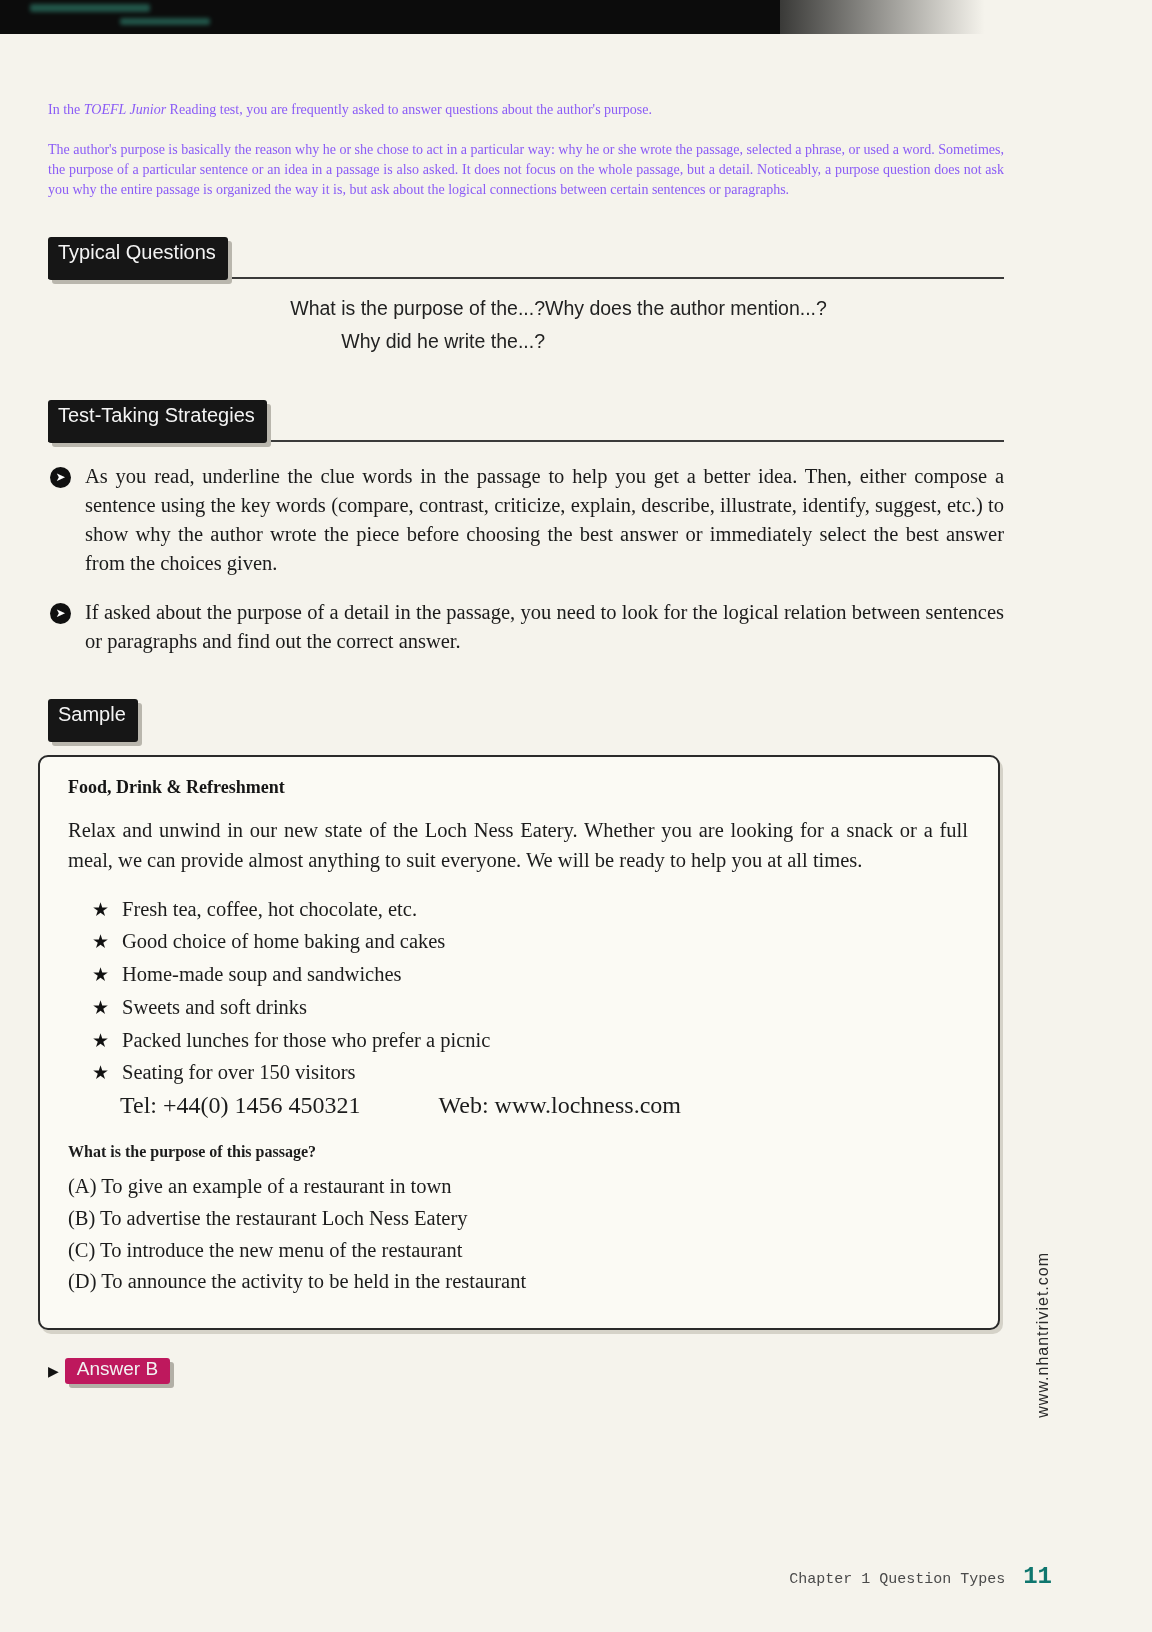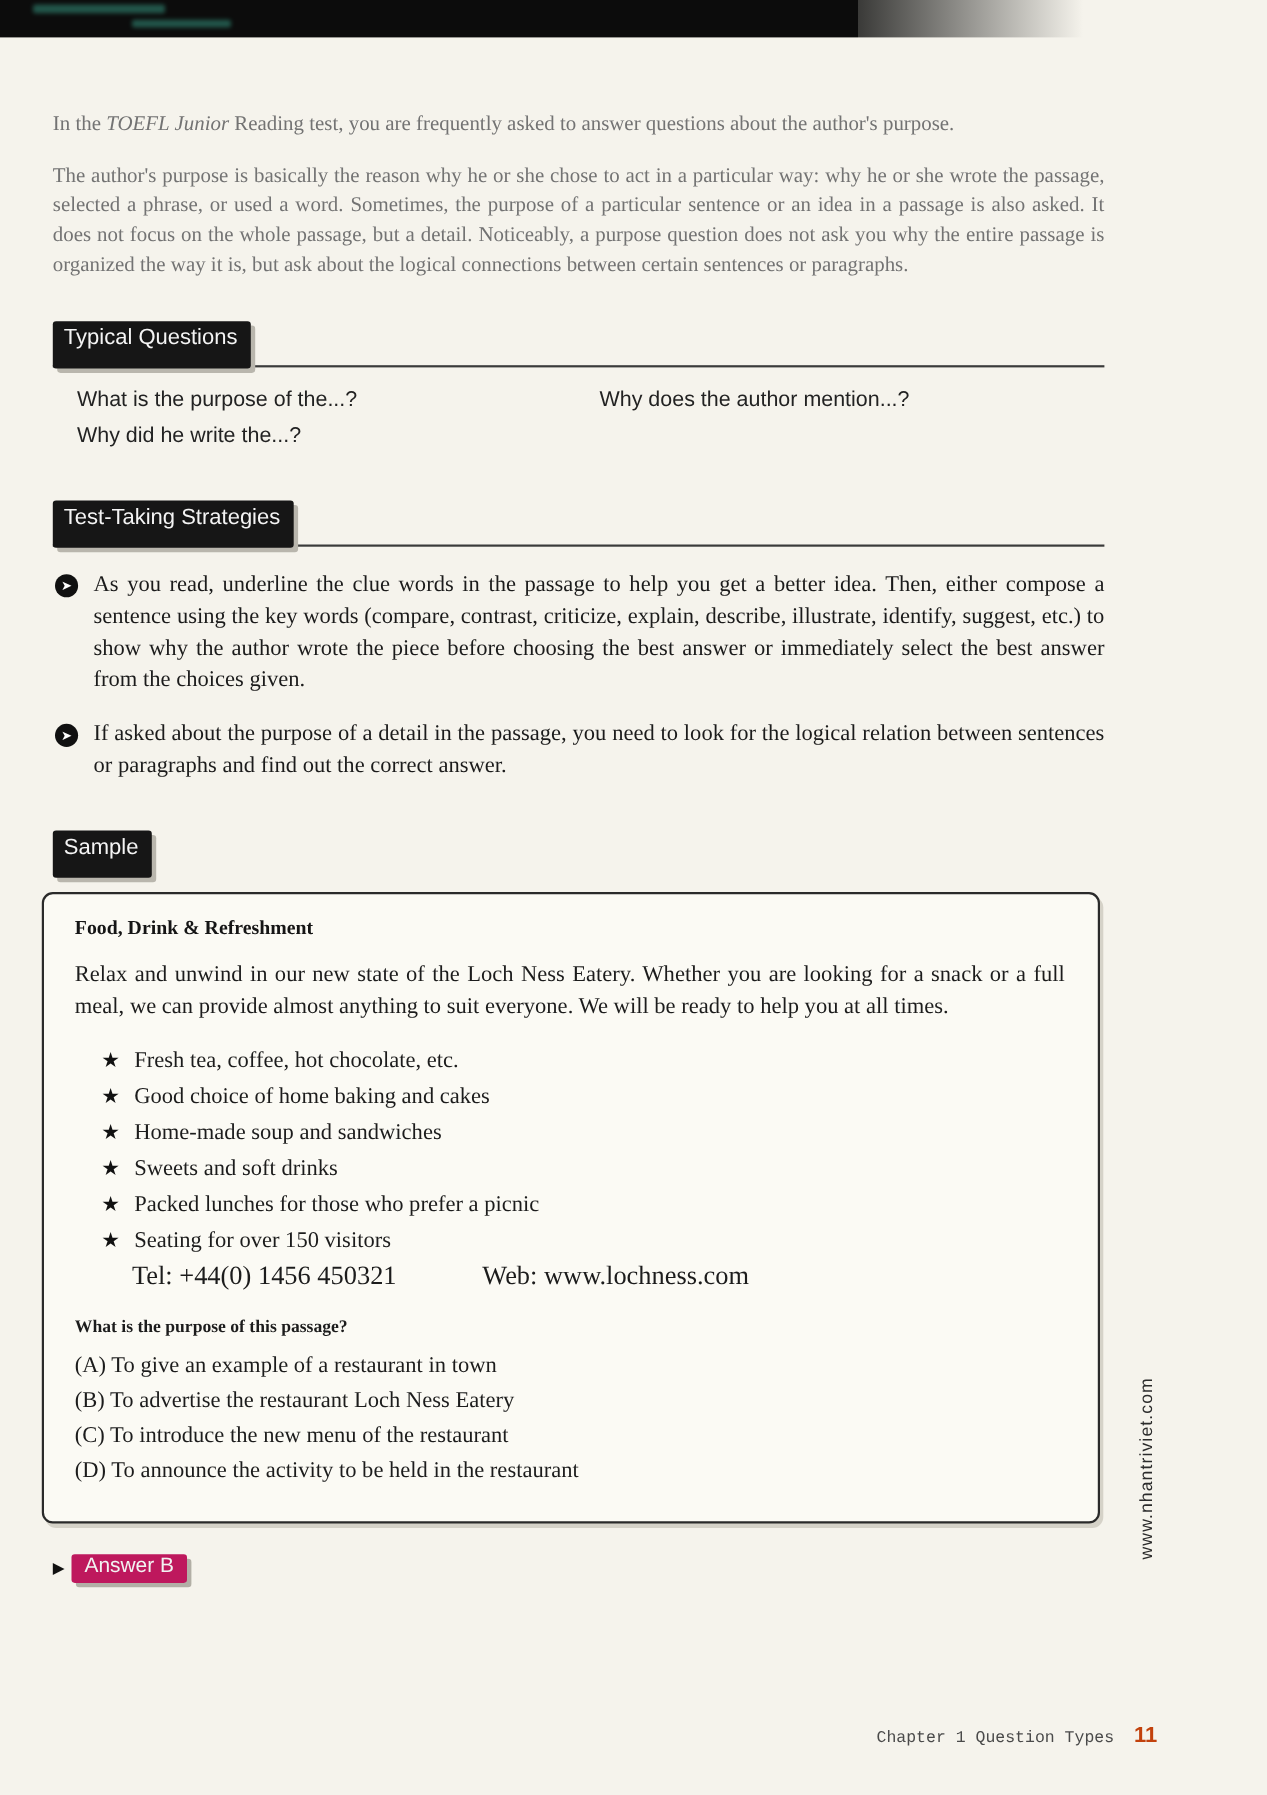--- a/index.html
+++ b/index.html
@@ -46,25 +46,25 @@
 
   h1.page-title {
     font-family: "Liberation Sans", sans-serif;
     font-size: 26px;
     font-weight: 700;
     color: #171717;
     margin-bottom: 26px;
     letter-spacing: .2px;
   }
   p.body-text {
-    font-size: 19px;
+    font-size: 14px;
     line-height: 1.42;
     text-align: justify;
     margin-bottom: 20px;
-    color: #737373;
+    color: #8b5cf6;
   }
   .italic { font-style: italic; }
 
   
   .section-head {
     border-bottom: 2px solid #3a3a3a;
     padding-bottom: 0px;
     margin: 34px 0 14px 0;
     line-height: 0;
   }
@@ -84,21 +84,21 @@
   .badge-loose { border-bottom: none; margin: 40px 0 10px 0; line-height: 0;}
 
   .tq-cols {
     display: flex;
     font-family: "Liberation Sans", sans-serif;
     font-size: 19.5px;
     color: #222;
     margin: 18px 0 6px 22px;
   }
   .tq-left { width: 475px; }
-  .tq-left div, .tq-right div { margin-bottom: 10px; }
+  .tq-left div, .tq-right div { margin-bottom: 10px; text-align: right; }
 
   .strategy {
     display: flex;
     align-items: flex-start;
     margin: 20px 0 6px 0;
   }
   .strategy-icon {
     flex: 0 0 21px;
     width: 21px; height: 21px;
     background: #101010;
@@ -199,24 +199,24 @@
     display: flex;
     align-items: baseline;
     gap: 18px;
   }
   .footer-chapter {
     font-family: Liberation Mono, monospace;
     font-size: 15px;
     color: #4a4a4a;
   }
   .footer-page {
-    font-family: Liberation Sans, sans-serif;
-    font-size: 20px;
+    font-family: Liberation Mono, monospace;
+    font-size: 24px;
     font-weight: 700;
-    color: #c2410c;
+    color: #0f766e;
   }
 
   .side-url {
     position: absolute;
     right: 100px;
     top: 1252px;
     writing-mode: vertical-rl;
     transform: rotate(180deg);
     font-family: "Liberation Sans", sans-serif;
     font-size: 16px;

